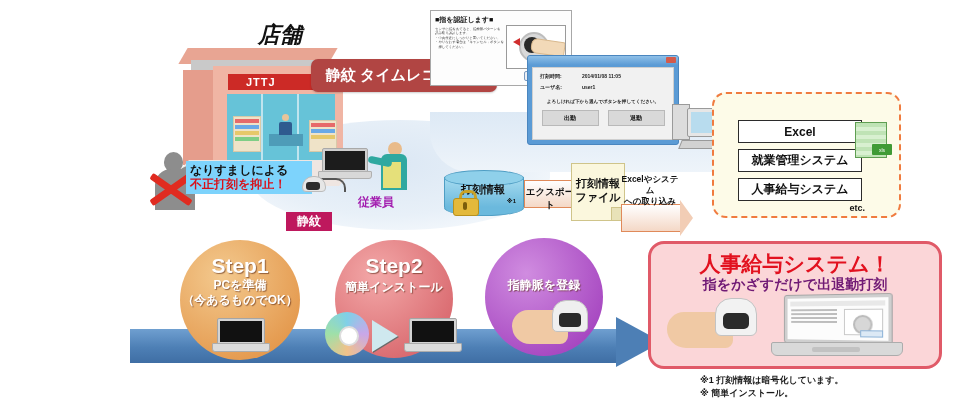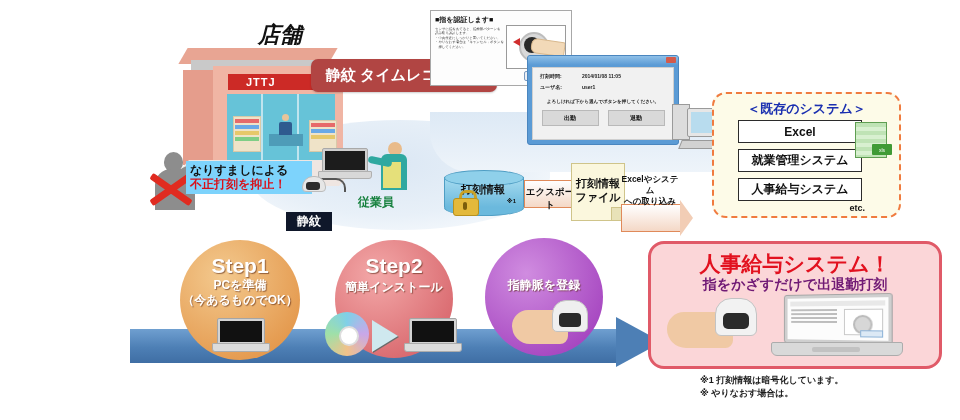--- a/index.html
+++ b/index.html
@@ -103,22 +103,22 @@
   .base{position:absolute;left:0;top:23px;width:52px;height:6px;background:#d8d8d8;border:1px solid #b0b0b0;border-radius:1px 1px 3px 3px;}
   .sensor{left:302px;top:176px;width:22px;height:18px;}
   .sensor .dome{position:absolute;left:0;top:0;width:22px;height:14px;border-radius:11px 11px 4px 4px;background:#e6e6e6;border:1px solid #bcbcbc;}
   .sensor .slot{position:absolute;left:4px;top:6px;width:14px;height:8px;border-radius:3px;background:#2b2b2b;}
   .sensor .cord{position:absolute;left:18px;top:2px;width:24px;height:12px;border-top:2px solid #555;border-right:2px solid #555;border-radius:0 10px 0 0;}
   .person{left:374px;top:142px;width:36px;height:48px;}
   .person .ph{position:absolute;left:14px;top:0;width:14px;height:14px;border-radius:50%;background:#e9bb8a;}
   .person .pb{position:absolute;left:7px;top:12px;width:26px;height:36px;background:#2fa8a0;border-radius:6px 6px 0 0;}
   .person .pa{position:absolute;left:-6px;top:16px;width:24px;height:7px;background:#2fa8a0;border-radius:4px;transform:rotate(12deg);}
   .person .ps{position:absolute;left:9px;top:20px;width:18px;height:26px;background:#e5e07a;}
-  .emp-label{left:358px;top:194px;font-size:12px;font-weight:bold;color:#15803d;}
-  .seimon-badge{left:286px;top:212px;width:46px;height:19px;background:#0f172a;color:#fff;
+  .emp-label{left:358px;top:194px;font-size:12px;font-weight:bold;color:#a21caf;}
+  .seimon-badge{left:286px;top:212px;width:46px;height:19px;background:#be185d;color:#fff;
     font-size:12px;font-weight:bold;display:flex;align-items:center;justify-content:center;}
 
   
   .cyl{left:444px;top:170px;width:78px;height:44px;}
   .cyl .top{position:absolute;left:0;top:0;width:78px;height:14px;border-radius:50%;background:#8fd0ea;border:1px solid #4f9ec4;}
   .cyl .mid{position:absolute;left:0;top:7px;width:78px;height:30px;background:linear-gradient(180deg,#a8dcf0,#6bb9dd);border-left:1px solid #4f9ec4;border-right:1px solid #4f9ec4;}
   .cyl .bot{position:absolute;left:0;top:30px;width:78px;height:14px;border-radius:50%;background:#6bb9dd;border:1px solid #4f9ec4;}
   .cyl .lab{position:absolute;left:0;top:12px;width:78px;text-align:center;font-size:11px;font-weight:bold;color:#111;}
   .cyl .note{position:absolute;right:6px;top:27px;font-size:6px;font-weight:bold;color:#111;}
   .lock{left:453px;top:190px;width:24px;height:24px;}
@@ -358,21 +358,20 @@
   </div>
 
   <div class="abs pc">
     <div class="tower"></div>
       <div class="mon">
         <i></i>
       </div>
       <div class="kb"></div>
   </div>
   <div class="abs sys-box">
-    <div class="sys-title">＜既存のシステム＞</div>
     <div class="sys-item" style="top:26px;">Excel</div>
     <div class="sys-item" style="top:55px;">就業管理システム</div>
     <div class="sys-item" style="top:84px;text-align:right;">人事給与システム</div>
     <div class="sys-etc">etc.</div>
     <div class="xls">
       <div class="tag">xls</div>
     </div>
   </div>
 
   <div class="abs big-arrow">
@@ -443,16 +442,16 @@
         </div>
       </div>
       <div class="bse">
           <i></i>
         </div>
     </div>
   </div>
 
   <div class="abs notes">
     <div>※1 打刻情報は暗号化しています。</div>
-    <div>※  やりなおす場合は。</div>
+    <div>※  簡単インストール。</div>
   </div>
 
 </div>
 
 </body></html>

